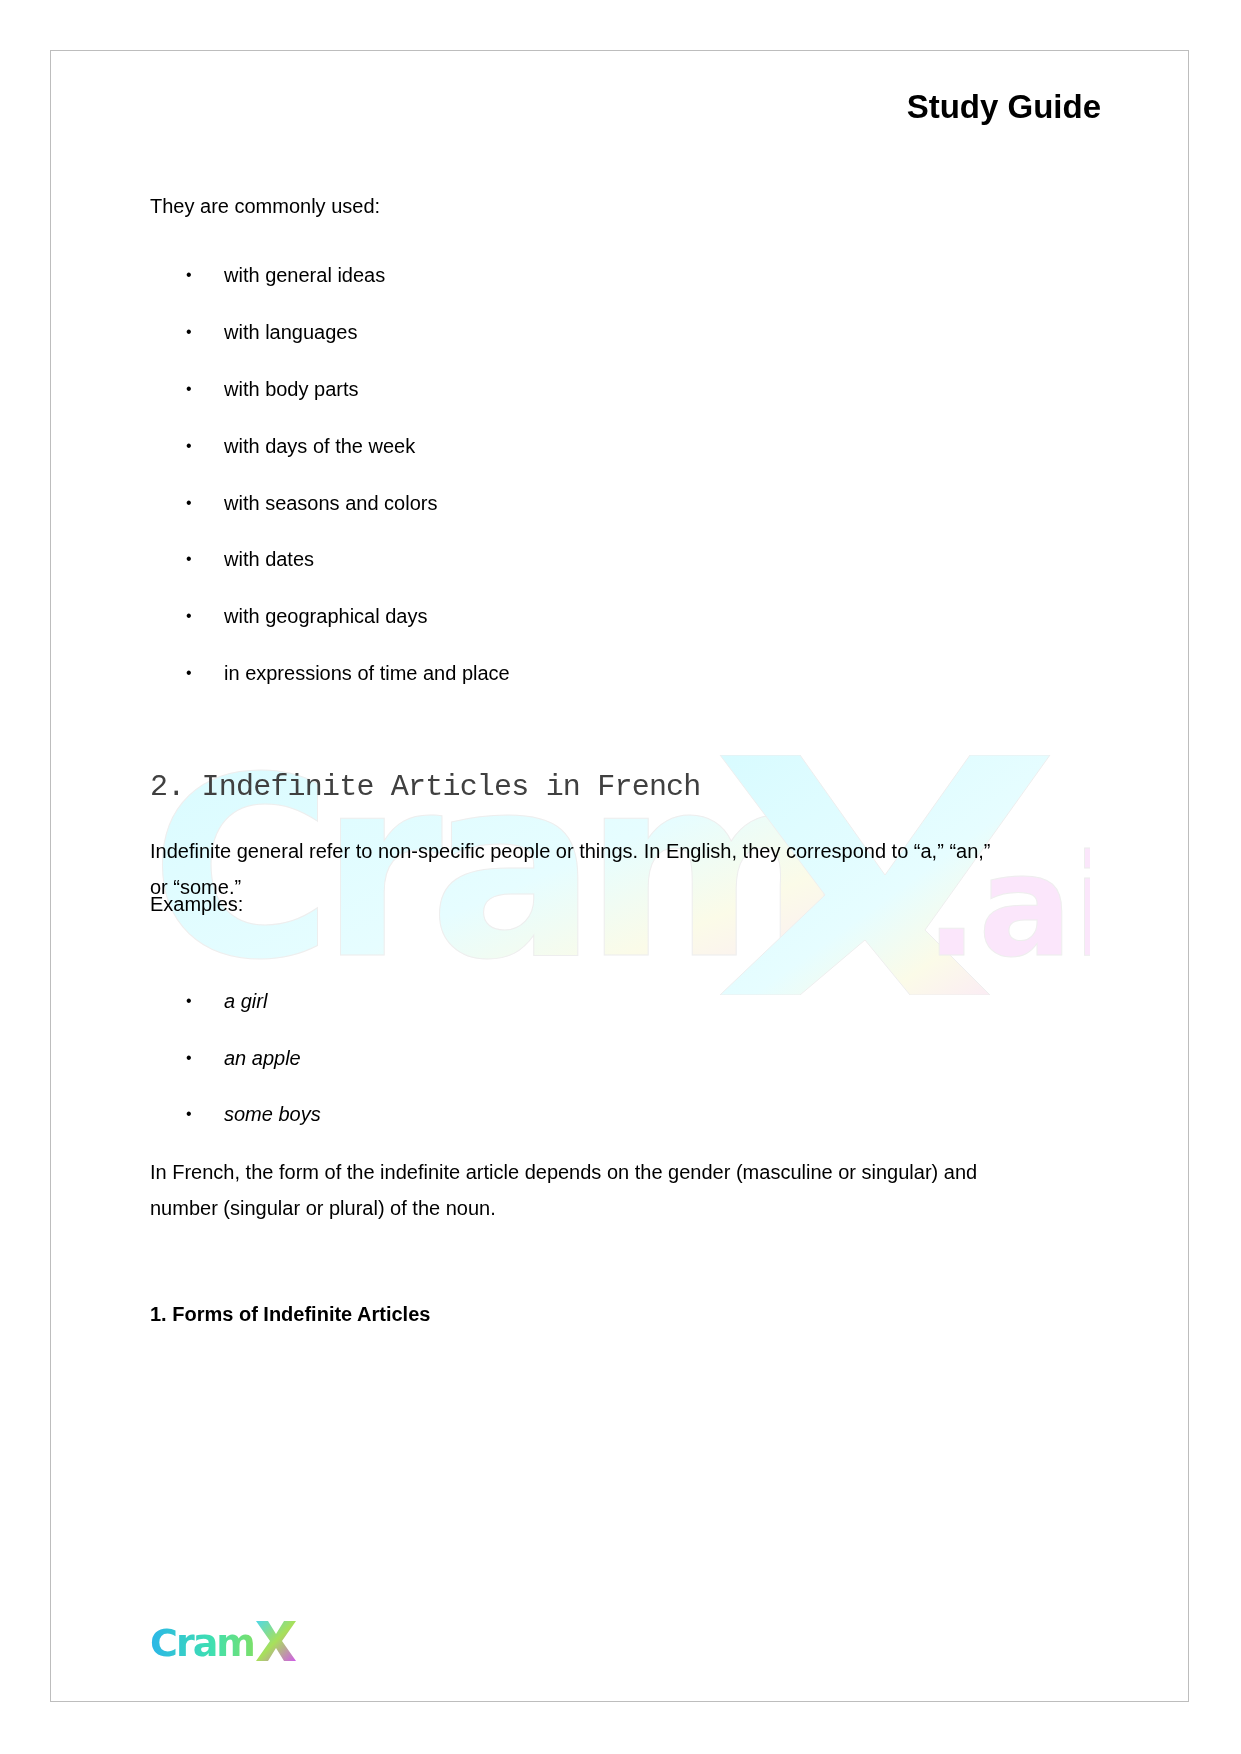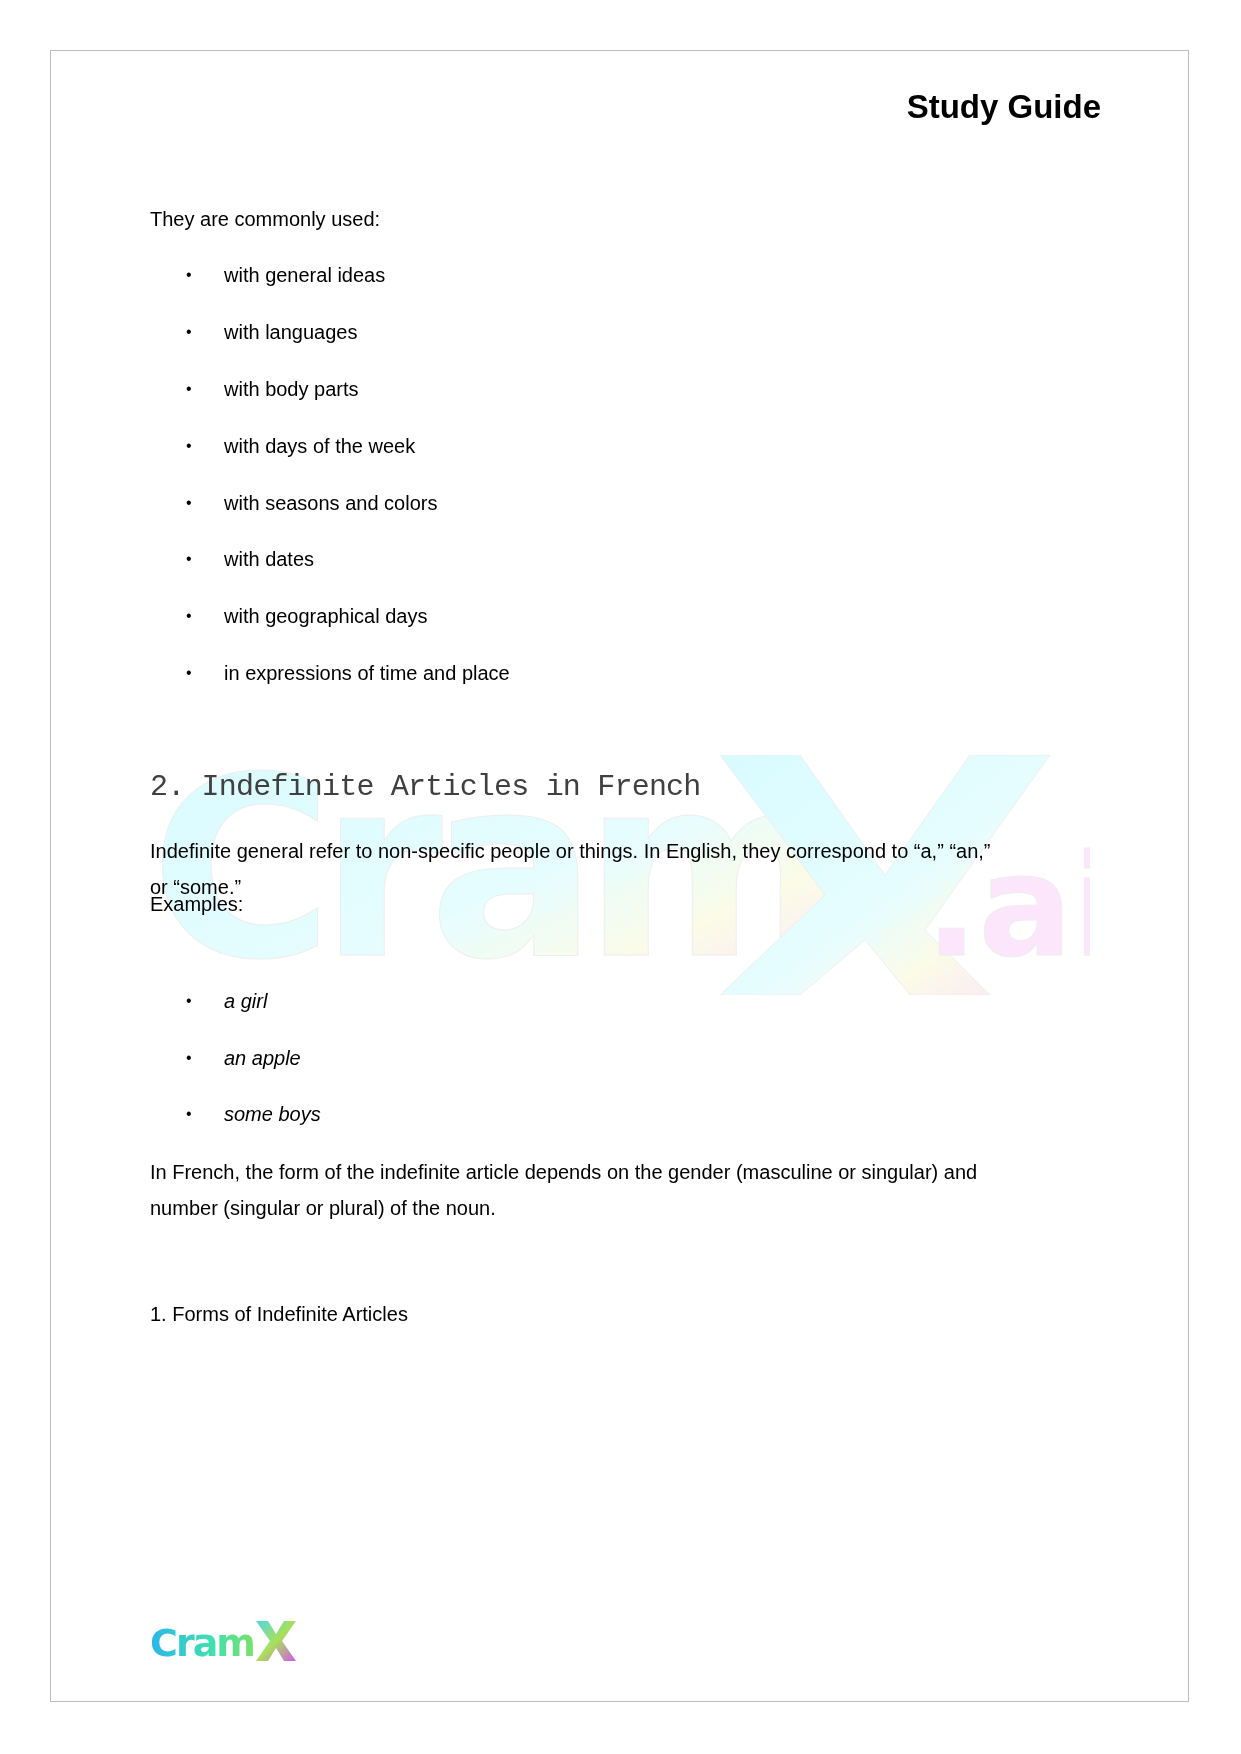--- a/index.html
+++ b/index.html
@@ -7,21 +7,21 @@
          font-family:"Liberation Sans", sans-serif; color:#000; }
   .page-border { position:absolute; left:50px; top:50px; width:1139px; height:1652px;
                  border:1.5px solid #bdbdbd; box-sizing:border-box; }
   .header-title { position:absolute; right:140px; top:88px; font-size:33px; font-weight:bold; }
   .para { position:absolute; left:150px; font-size:20px; line-height:36px; }
   .bullet-row { position:absolute; left:186px; font-size:20px; height:30px; line-height:30px; }
   .bullet-dot { position:absolute; left:0; top:0; font-size:16px; }
   .bullet-text { position:absolute; left:38px; top:0; white-space:nowrap; }
   .h2 { position:absolute; left:150px; top:770px; font-size:30px; color:#404040;
         font-family:Liberation Mono, monospace; letter-spacing:-0.8px; font-weight:normal; }
-  .h3 { position:absolute; left:150px; top:1303px; font-size:20px; font-weight:normal; }
+  .h3 { position:absolute; left:150px; top:1303px; font-size:20px; font-weight:bold; }
   .italic { font-style:italic;text-align:center; }
   b { font-weight:normal; }
   .watermark { position:absolute; left:150px; top:755px; width:940px; height:240px; pointer-events:none; }
   .logo { position:absolute; left:150px; top:1615px; width:150px; height:50px; }
 </style>
 </head>
 <body>
 
 <div class="page-border"></div>
 
@@ -34,21 +34,21 @@
       <stop offset="1" stop-color="#fbe4fb"></stop>
     </linearGradient>
   </defs>
   <text x="0" y="200" font-family="DejaVu Sans, sans-serif" font-weight="bold" font-size="250" fill="url(#wmg)" stroke="#eeeeee" stroke-width="1" letter-spacing="-14">Cram</text>
   <path d="M570 0 L650 0 L735 120 L820 0 L900 0 L775 175 L840 240 L760 240 L715 185 L650 240 L570 240 L675 140 Z" fill="url(#wmg)" stroke="#eeeeee" stroke-width="1"></path>
   <text x="775" y="200" font-family="DejaVu Sans, sans-serif" font-weight="bold" font-size="140" fill="#fbe6fb" stroke="#eeeeee" stroke-width="1">.ai</text>
 </svg>
 
 <div class="header-title">Study Guide</div>
 
-<div class="para" style="top:201px;">They are commonly used:</div>
+<div class="para" style="top:188px;">They are commonly used:</div>
 
 <div>
   <div class="bullet-row" style="top:260px;">
     <span class="bullet-dot">•</span>
     <span class="bullet-text"><span>with </span><b>general ideas</b></span>
   </div>
   <div class="bullet-row" style="top:317px;">
     <span class="bullet-dot">•</span>
     <span class="bullet-text"><span>with </span><b>languages</b></span>
   </div>

